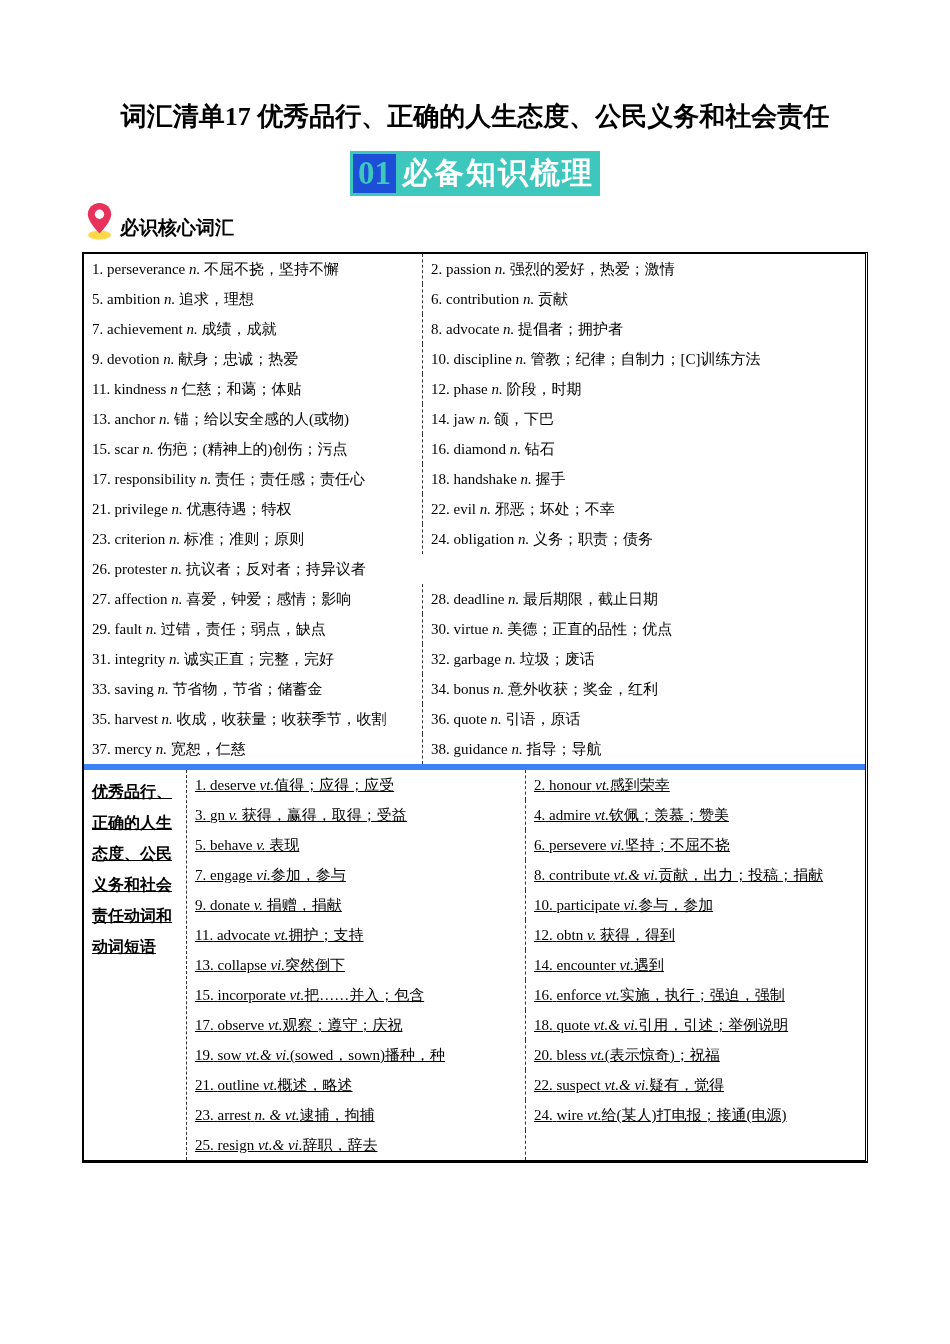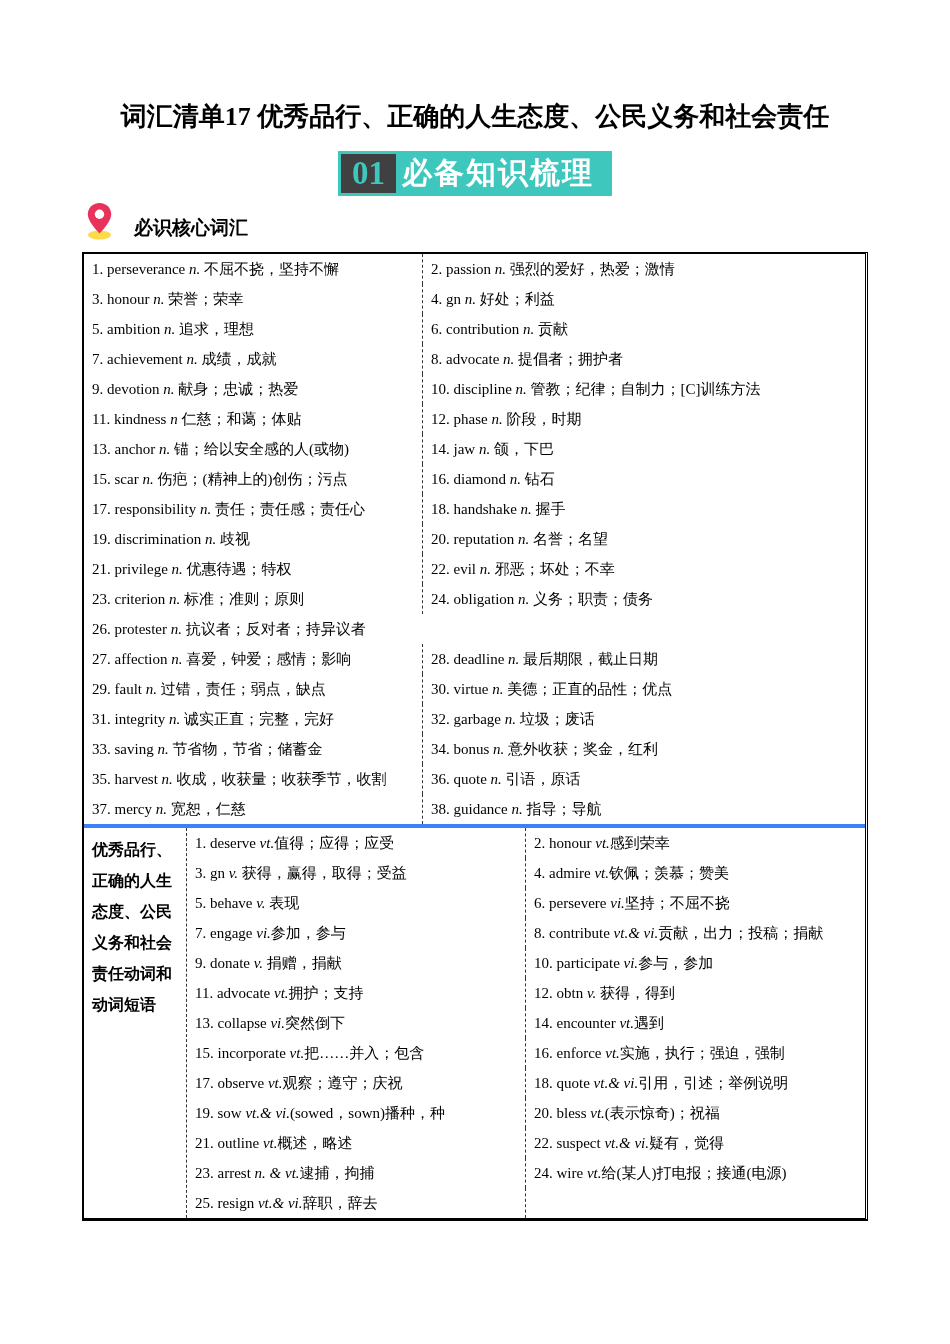--- a/index.html
+++ b/index.html
@@ -8,44 +8,44 @@
 
   .page-title {
     margin:96px 40px 0 40px; text-align:center;
     font-size:26px; font-weight:bold; line-height:42px;
     font-family:"Liberation Serif","DejaVu Serif",serif;
   }
 
   .badge-wrap { display:flex; justify-content:center; margin-top:13px; }
   .badge { display:flex; align-items:stretch; background:var(--teal); height:45px; box-sizing:border-box; padding:3px 0 3px 3px; }
   .badge-num {
-    background:#404040; color:var(--teal); width:55px;
+    background:#1d4ed8; color:var(--teal); width:43px;
     display:flex; align-items:center; justify-content:center;
     font-weight:bold; font-size:33px;
     font-family:"Liberation Serif","DejaVu Serif",serif;
   }
   .badge-label {
-    color:#fff; display:flex; align-items:center; padding:0 18px 0 6px;
+    color:#fff; display:flex; align-items:center; padding:0 6px 0 6px;
     font-weight:bold; font-size:30px; letter-spacing:2px;
     font-family:"Liberation Sans","DejaVu Sans",sans-serif;
   }
 
-  .core-heading { display:flex; align-items:flex-end; gap:21px; margin:10px 0 0 86px; height:38px; }
+  .core-heading { display:flex; align-items:flex-end; gap:7px; margin:10px 0 0 86px; height:38px; }
   .core-heading .label {
     font-weight:bold; font-size:19px; padding-bottom:3px;
     font-family:"Liberation Sans","DejaVu Sans",sans-serif;
   }
 
   .vtable {
     margin:8px 0 0 82px; width:786px; box-sizing:border-box;
     border:2px solid #000; border-right:3px double #000; border-bottom:3px solid #000;
     background:#fff;
   }
   .tsection { display:flex; }
-  .tsection.sec2 { border-top:4px solid #3b82f6; }
+  .tsection.sec2 { border-top:6px solid #3b82f6;text-decoration:underline; }
   .sec-header {
     width:103px; box-sizing:border-box; flex:0 0 103px;
     border-right:1px dashed #333;
     padding:4px 5px 4px 8px;
     font-family:"Liberation Sans","DejaVu Sans",sans-serif;
     font-weight:bold; font-size:16px; line-height:31px;
     display:flex; flex-direction:column;
   }
   .tsection.sec1 .sec-header { justify-content:center; }
   .tsection.sec2 .sec-header { justify-content:flex-start; padding-top:6px; }
@@ -89,28 +89,20 @@
         <div class="vrow">
           <div class="vcell left">
             <span><span>1.</span> <span>perseverance</span> <em>n.</em><span> 不屈不挠，坚持不懈</span></span>
           </div>
           <div class="vcell right">
             <span><span>2.</span> <span>passion</span> <em>n.</em><span> 强烈的爱好，热爱；激情</span></span>
           </div>
         </div>
         <div class="vrow">
           <div class="vcell left">
-            <span><span>3.</span> <span>honour</span> <em>n.</em><span> 荣誉；荣幸</span></span>
-          </div>
-          <div class="vcell right">
-            <span><span>4.</span> <span>gn</span> <em>n.</em><span> 好处；利益</span></span>
-          </div>
-        </div>
-        <div class="vrow">
-          <div class="vcell left">
             <span><span>5.</span> <span>ambition</span> <em>n.</em><span> 追求，理想</span></span>
           </div>
           <div class="vcell right">
             <span><span>6.</span> <span>contribution</span> <em>n.</em><span> 贡献</span></span>
           </div>
         </div>
         <div class="vrow">
           <div class="vcell left">
             <span><span>7.</span> <span>achievement</span> <em>n.</em><span> 成绩，成就</span></span>
           </div>
@@ -149,28 +141,20 @@
           <div class="vcell right">
             <span><span>16.</span> <span>diamond</span> <em>n.</em><span> 钻石</span></span>
           </div>
         </div>
         <div class="vrow">
           <div class="vcell left">
             <span><span>17.</span> <span>responsibility</span> <em>n.</em><span> 责任；责任感；责任心</span></span>
           </div>
           <div class="vcell right">
             <span><span>18.</span> <span>handshake</span> <em>n.</em><span> 握手</span></span>
-          </div>
-        </div>
-        <div class="vrow">
-          <div class="vcell left">
-            <span><span>19.</span> <span>discrimination</span> <em>n.</em><span> 歧视</span></span>
-          </div>
-          <div class="vcell right">
-            <span><span>20.</span> <span>reputation</span> <em>n.</em><span> 名誉；名望</span></span>
           </div>
         </div>
         <div class="vrow">
           <div class="vcell left">
             <span><span>21.</span> <span>privilege</span> <em>n.</em><span> 优惠待遇；特权</span></span>
           </div>
           <div class="vcell right">
             <span><span>22.</span> <span>evil</span> <em>n.</em><span> 邪恶；坏处；不幸</span></span>
           </div>
         </div>

